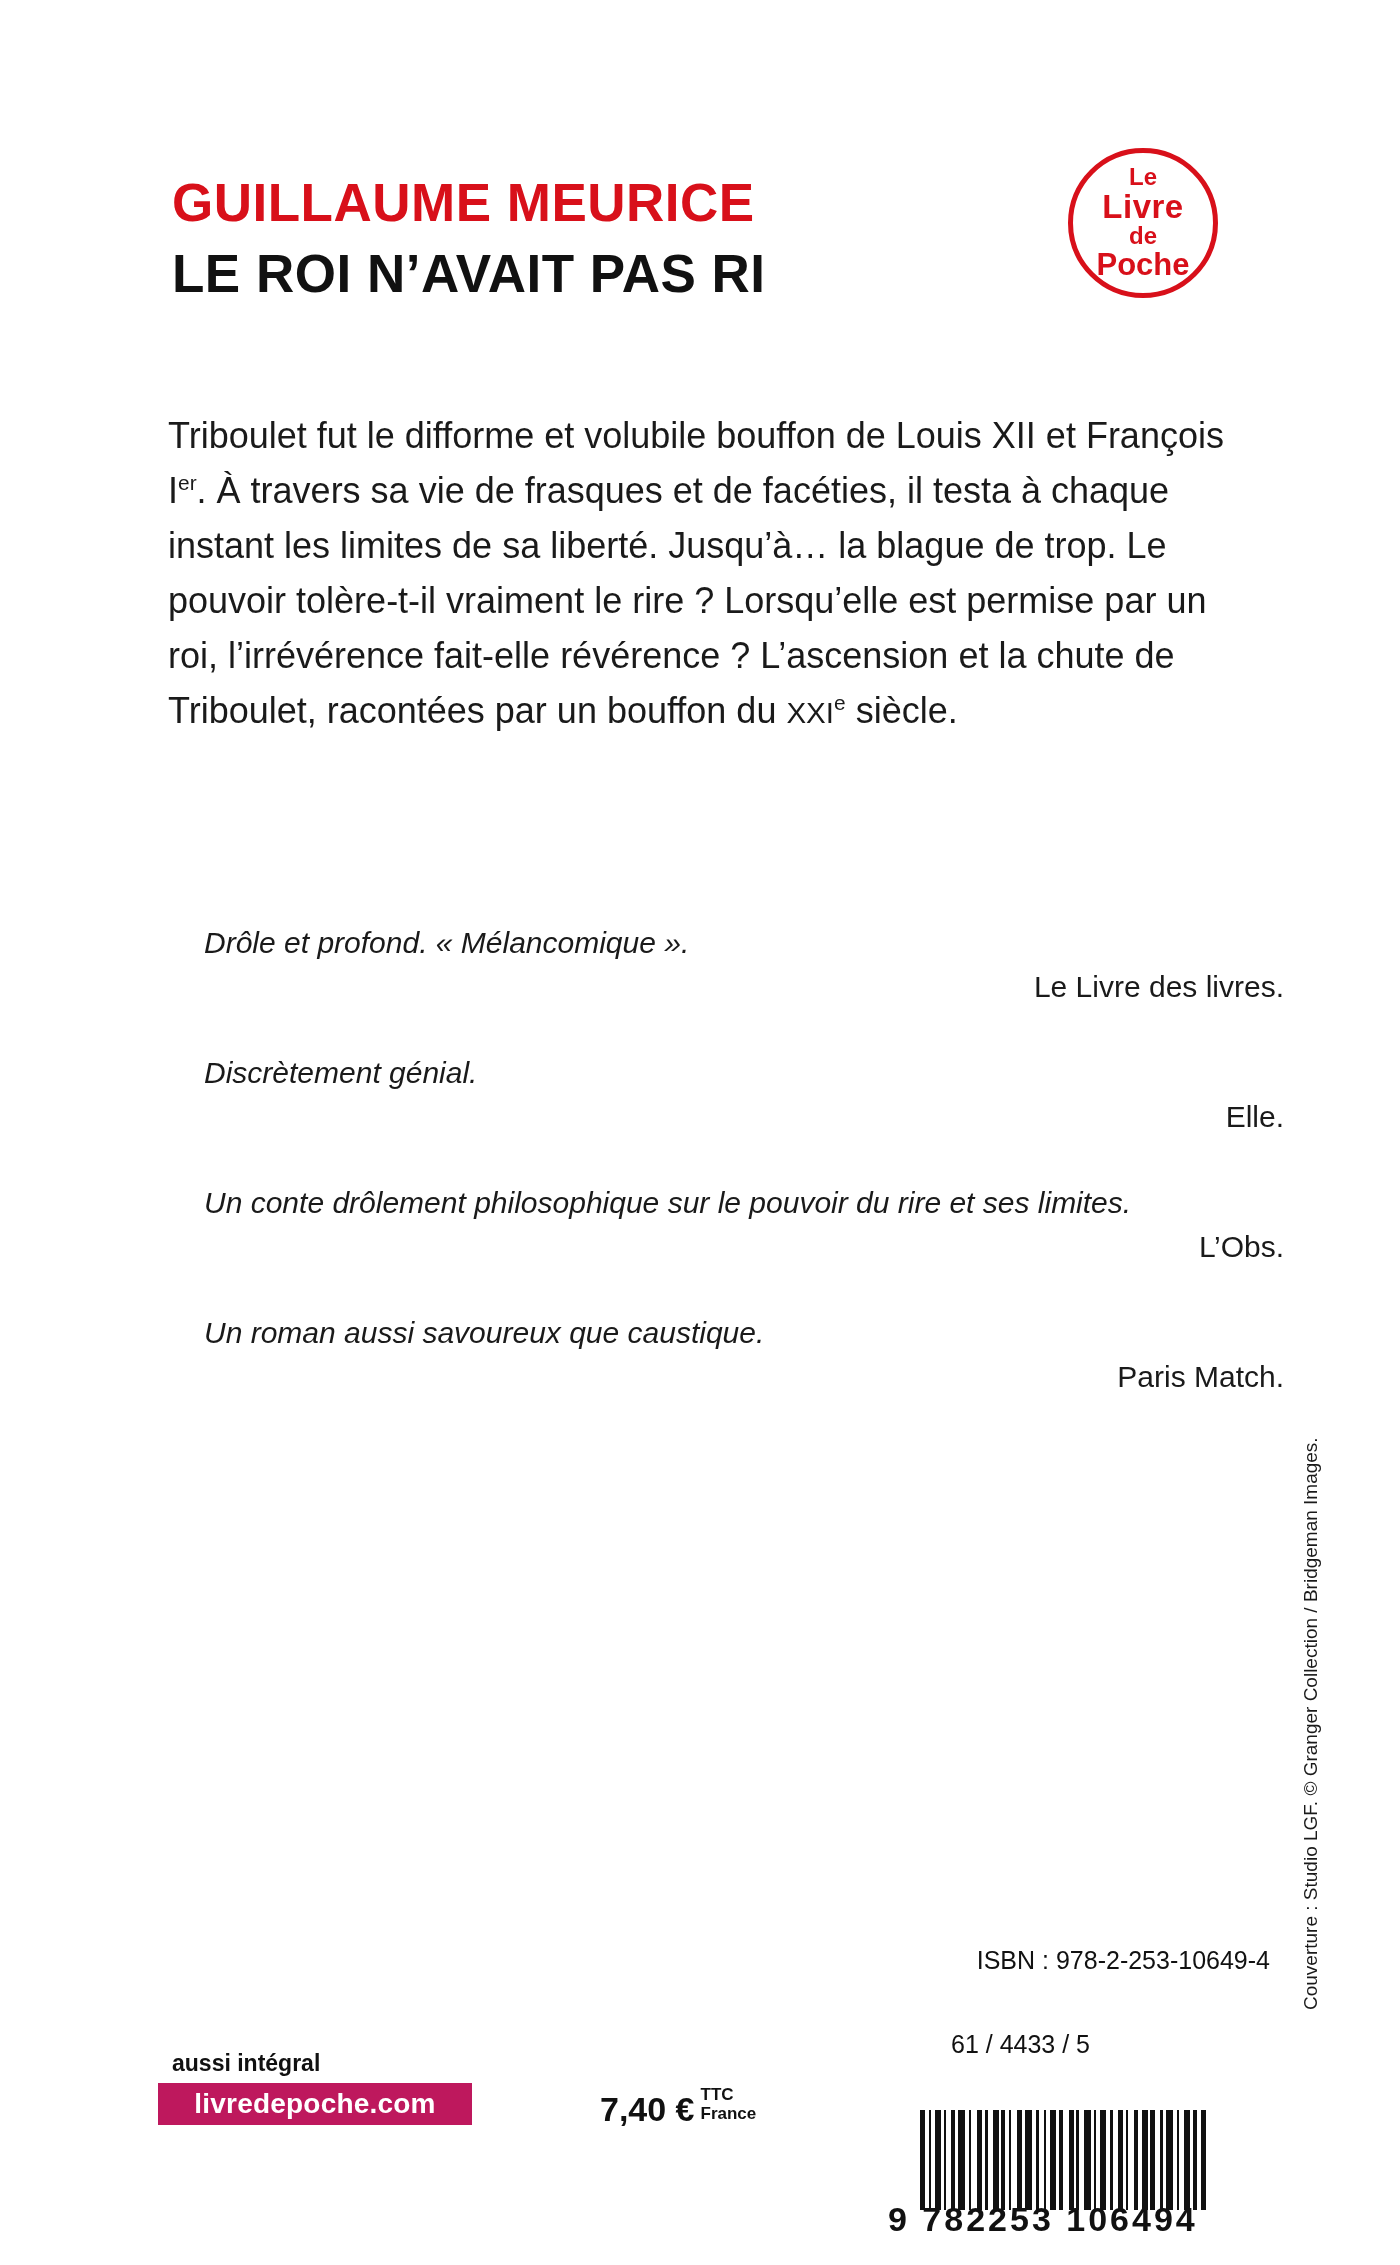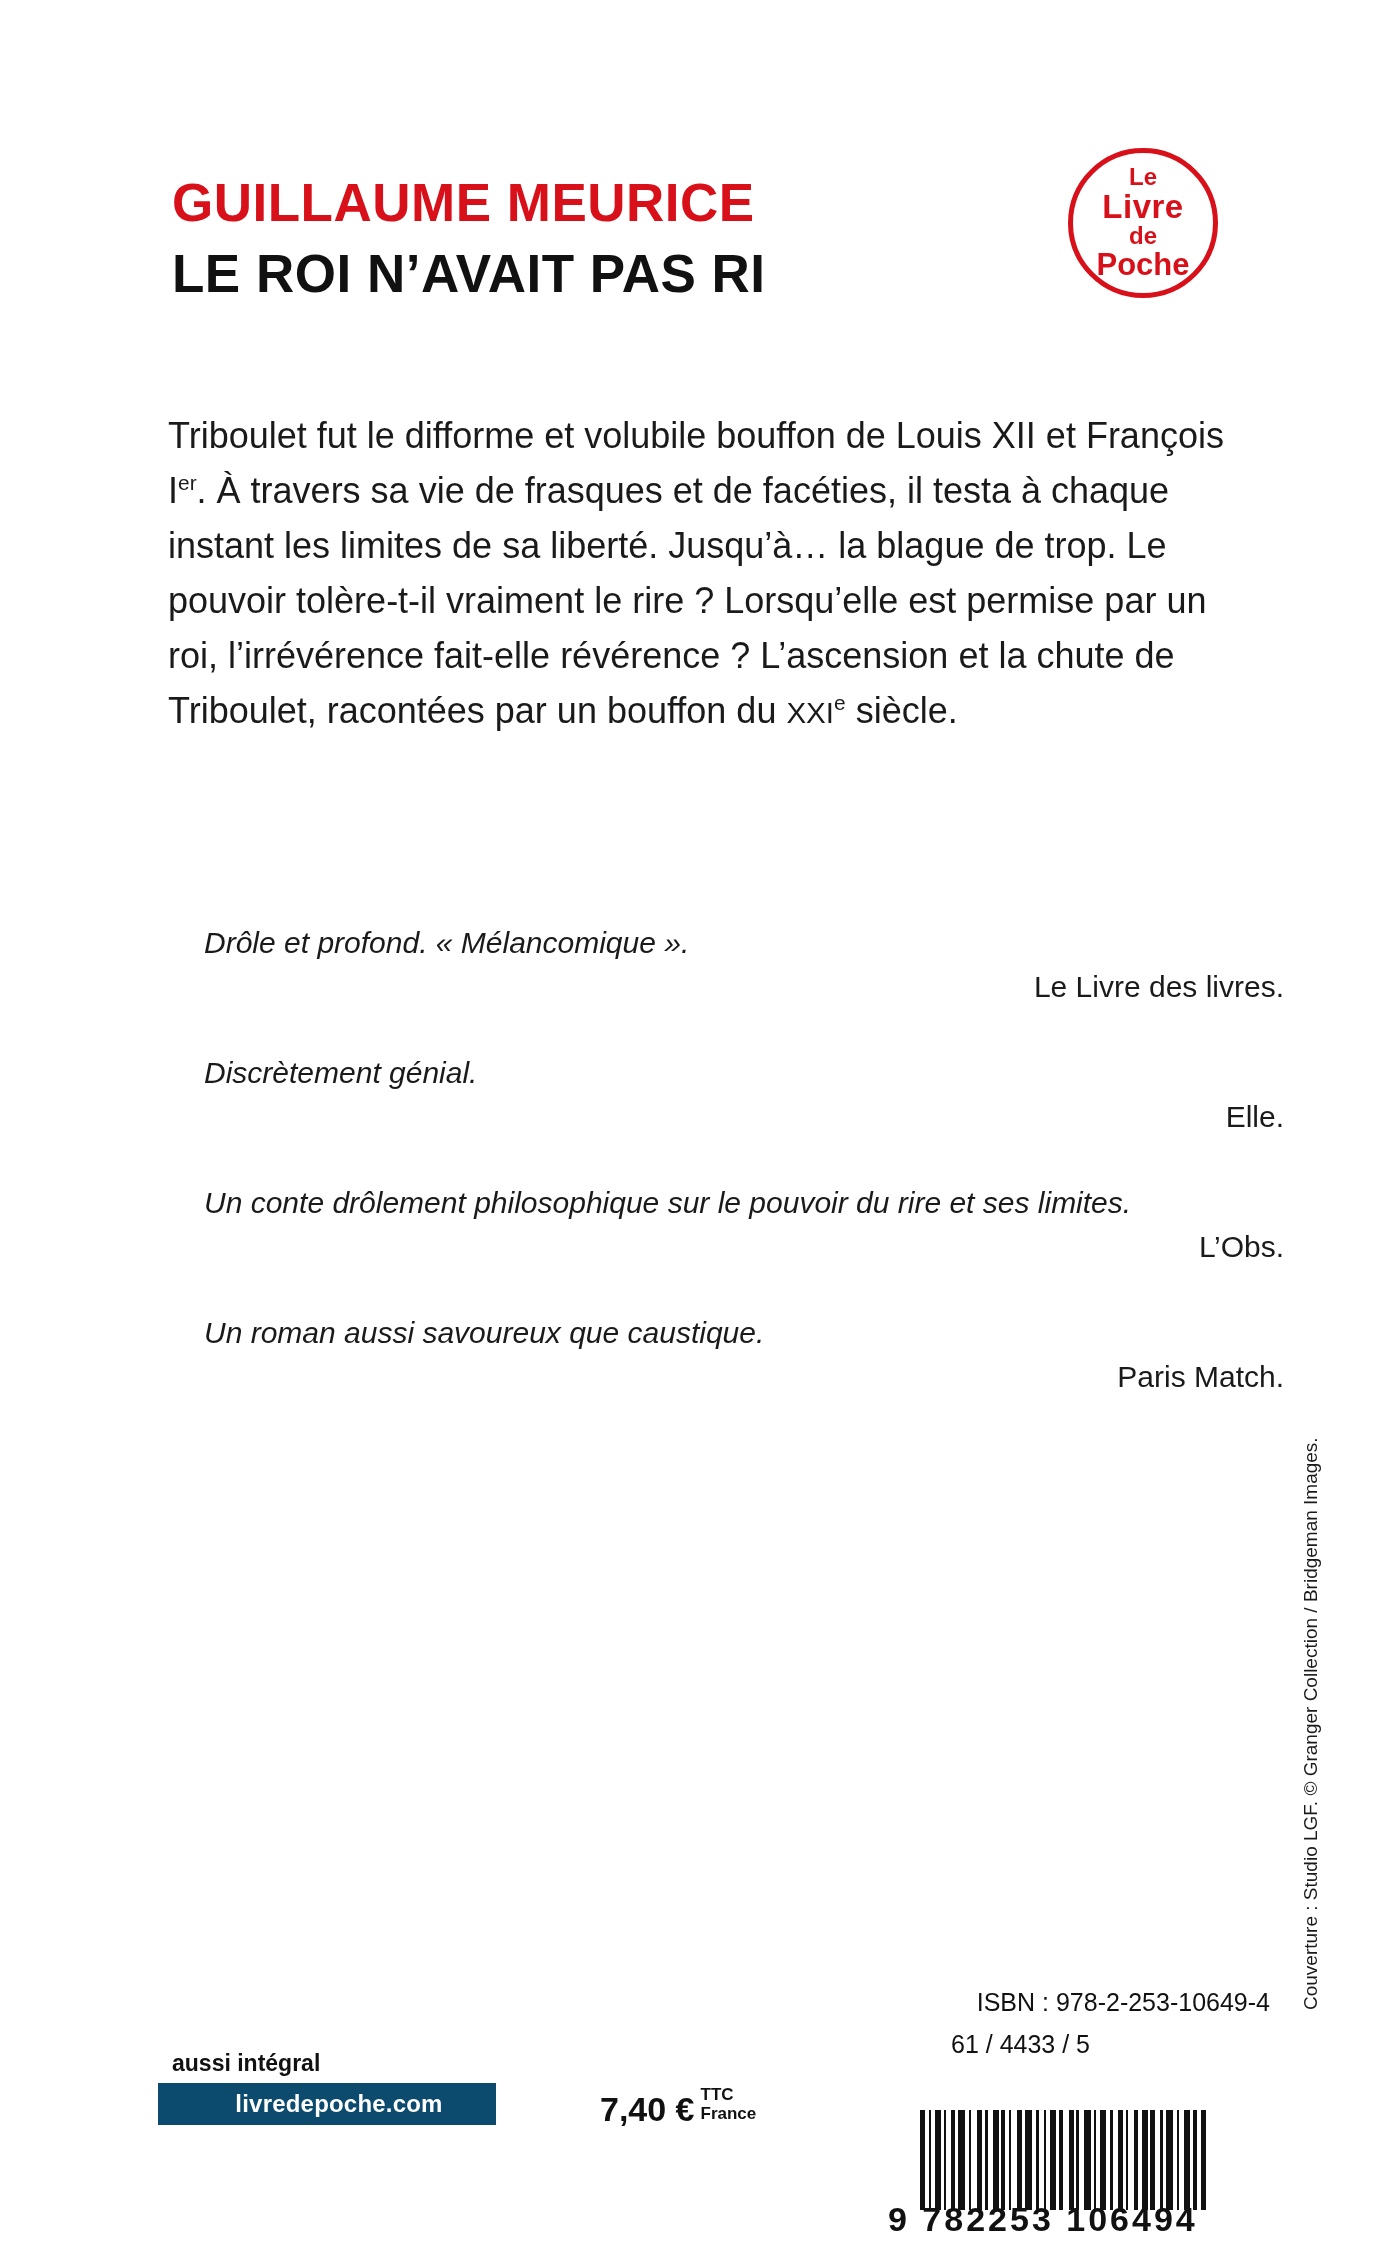--- a/index.html
+++ b/index.html
@@ -130,29 +130,28 @@
     font-size: 23px;
     font-weight: bold;
     color: #111111;
   }
   .lgf-badge {
     position: absolute;
     left: 158px;
     top: 2083px;
     width: 314px;
     height: 42px;
-    background: #0c4a6e;
+    background: #be185d;
     color: #ffffff;
-    font-size: 24px;
+    font-size: 28px;
     font-weight: bold;
     display: flex;
     align-items: center;
     justify-content: center;
     letter-spacing: 0.2px;
-    padding-left: 24px;
   }
 
   .price {
     position: absolute;
     left: 600px;
     top: 2085px;
     font-size: 34px;
     font-weight: bold;
     color: #111111;
     white-space: nowrap;
@@ -172,21 +171,21 @@
     top: 2030px;
     font-size: 25px;
     color: #111111;
     text-align: center;
     transform: translateX(-100%);
     white-space: nowrap;
   }
   .isbn-line {
     position: absolute;
     left: 1270px;
-    top: 1988px;
+    top: 1946px;
     font-size: 25px;
     color: #111111;
     text-align: right;
     transform: translateX(-100%);
     white-space: nowrap;
   }
 
   
   .barcode {
     position: absolute;

